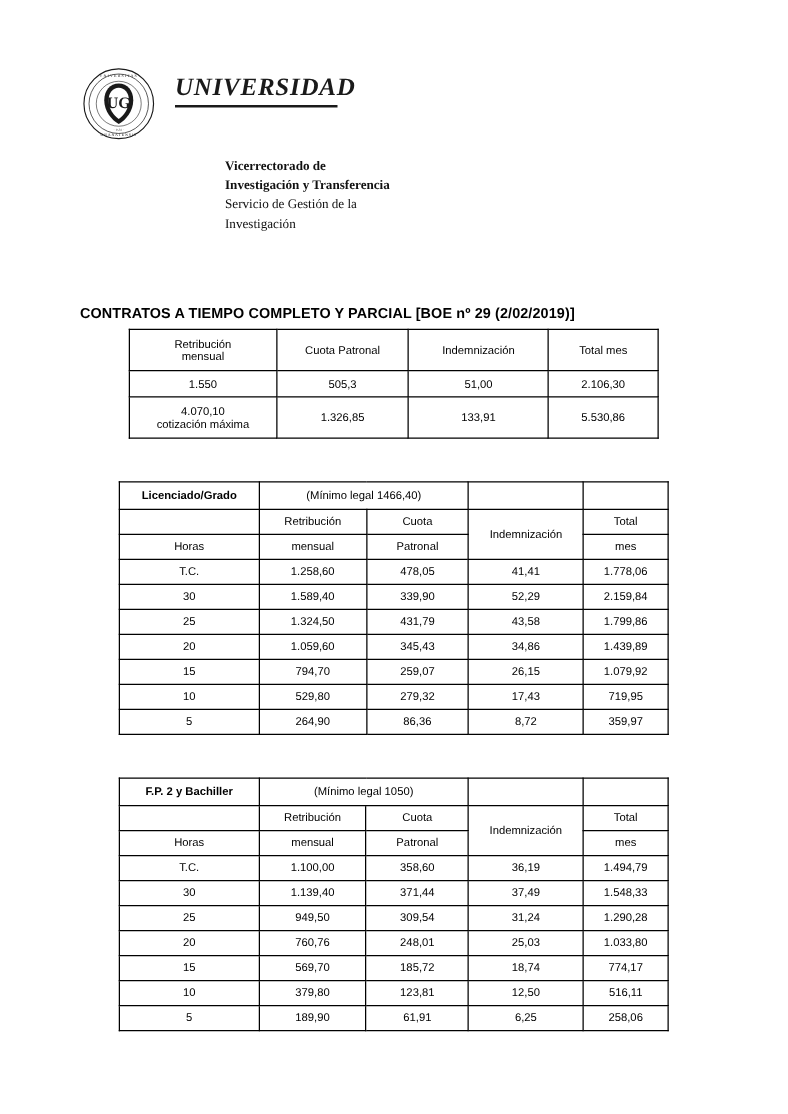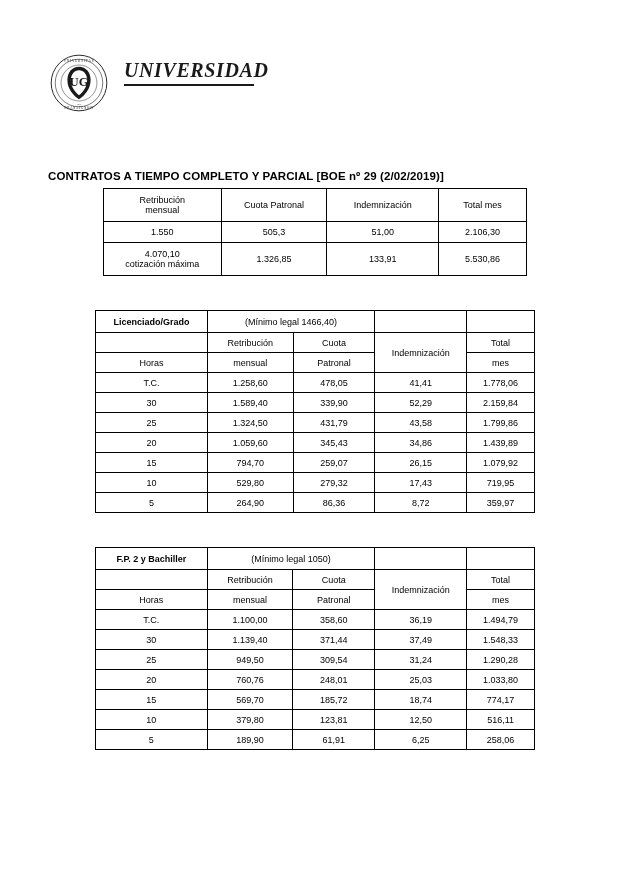--- a/index.html
+++ b/index.html
@@ -13,21 +13,21 @@
     font-family: "Liberation Serif", serif;
     color: #000000;
     position: relative;
     overflow: hidden;
   }
   .page {
     width: 630px;
     height: 891px;
     position: relative;
     box-sizing: border-box;
-    padding: 0 48px;
+    padding: 0 64px;
   }
 
   
   .header {
     display: flex;
     align-items: flex-start;
     padding-top: 52px;
   }
   .crest {
     width: 58px;
@@ -173,20 +173,26 @@
       <text x="50" y="13" font-family="Liberation Serif, serif" font-size="5.5" fill="#1a1a1a" text-anchor="middle" letter-spacing="1.6">VNIVERSITAS</text>
       <text x="50" y="94" font-family="Liberation Serif, serif" font-size="5.5" fill="#1a1a1a" text-anchor="middle" letter-spacing="1.2">GRANATENSIS</text>
       <text x="50" y="88" font-family="Liberation Serif, serif" font-size="4.5" fill="#1a1a1a" text-anchor="middle">· 1531 ·</text>
     </svg>
     <div class="wordmark">
       <div class="line1">UNIVERSIDAD</div>
       <div class="rule"></div>
     </div>
   </div>
 
+  <div class="dept">
+    <div class="b">Vicerrectorado de</div>
+    <div class="b">Investigación y Transferencia</div>
+    <div>Servicio de Gestión de la</div>
+    <div>Investigación</div>
+  </div>
 
   <div class="doc-title">CONTRATOS A TIEMPO COMPLETO Y PARCIAL [BOE nº 29 (2/02/2019)]</div>
 
   <table class="t-doctores">
     <colgroup>
         <col class="c1">
         <col class="c2">
         <col class="c3">
         <col class="c4">
       </colgroup>

